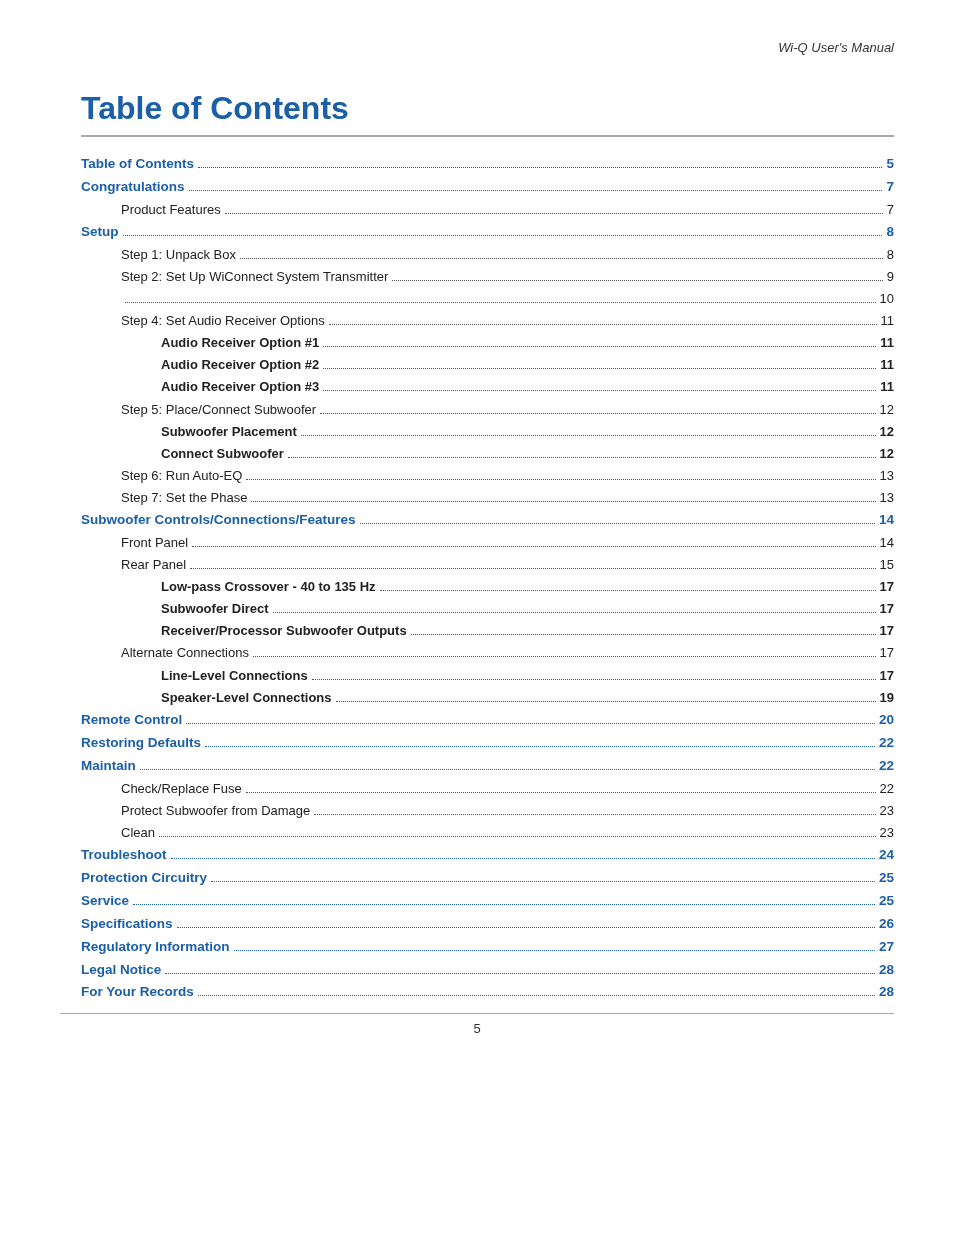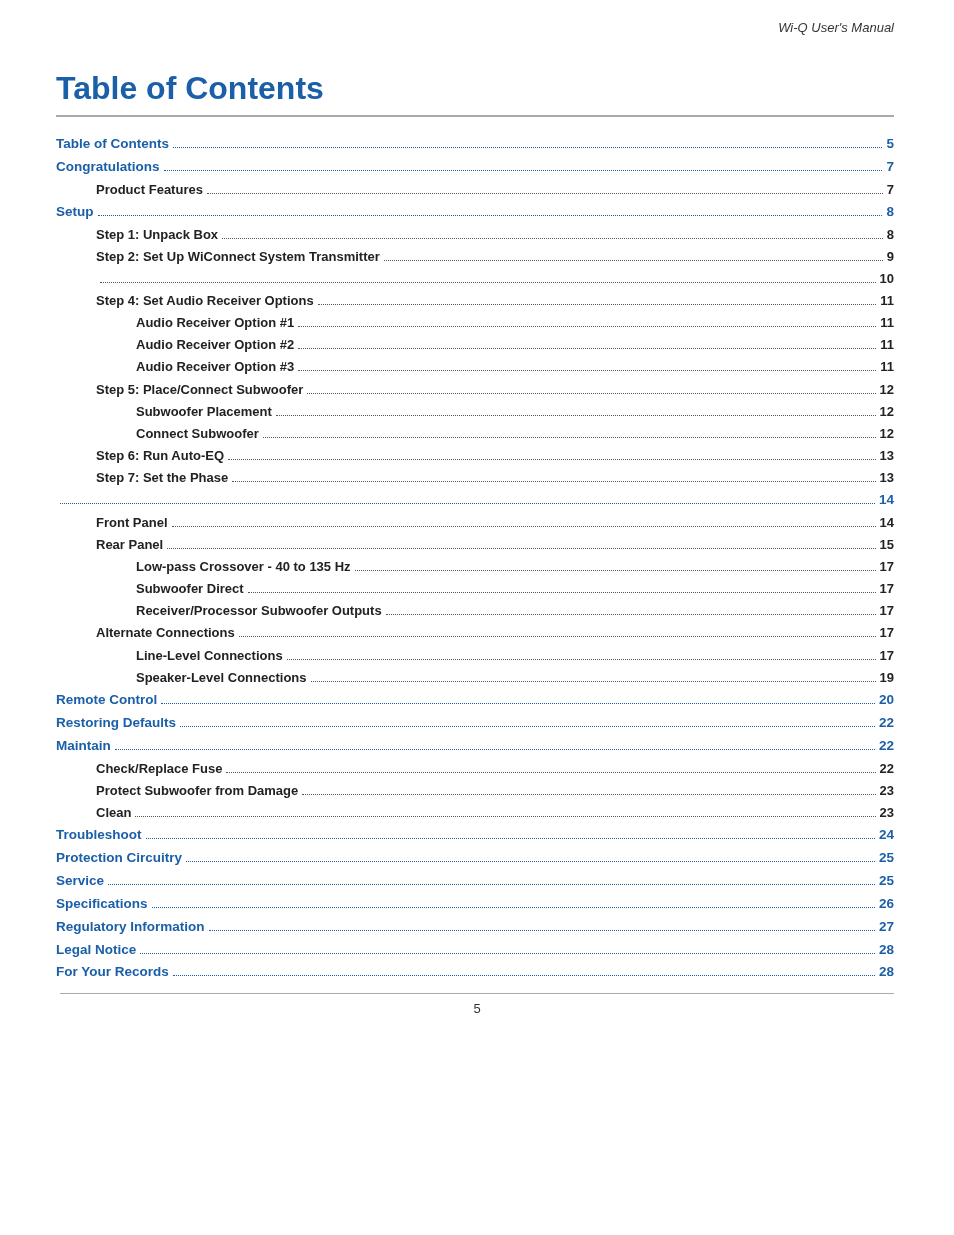--- a/index.html
+++ b/index.html
@@ -6,22 +6,23 @@
     body {
       background: #fff;
       font-family: Arial, Helvetica, sans-serif;
       font-size: 13px;
       color: #222;
       width: 954px;
       min-height: 1235px;
       position: relative;
     }
     .page-container {
-      padding: 40px 60px 60px 56px;
+      padding: 40px 60px 60px 81px;
       position: relative;
+      margin-top: 20px;
     }
     .header-title {
       position: absolute;
       top: 20px;
       right: 60px;
       font-style: italic;
       font-size: 13px;
       color: #333;
     }
     .toc-title {
@@ -44,21 +45,21 @@
       font-size: 13px;
     }
     .toc-entry.level1 {
       font-weight: bold;
       color: #1a5fa8;
       font-size: 13.5px;
     }
     .toc-entry.level2 {
       padding-left: 40px;
       color: #222;
-      font-weight: bold;
+      font-weight: normal;
     }
     .toc-entry.level3 {
       padding-left: 80px;
       color: #222;
       font-weight: bold;
     }
     .toc-label {
       white-space: nowrap;
       flex-shrink: 0;
     }
@@ -176,20 +177,21 @@
         <span class="toc-label">Step 6: Run Auto-EQ</span>
         <span class="toc-dots"></span>
         <span class="toc-page">13</span>
       </div>
       <div class="toc-entry level2">
         <span class="toc-label">Step 7: Set the Phase</span>
         <span class="toc-dots"></span>
         <span class="toc-page">13</span>
       </div>
       <div class="toc-entry level1">
+        <span class="toc-label">Subwoofer Controls/Connections/Features</span>
         <span class="toc-dots"></span>
         <span class="toc-page">14</span>
       </div>
       <div class="toc-entry level2">
         <span class="toc-label">Front Panel</span>
         <span class="toc-dots"></span>
         <span class="toc-page">14</span>
       </div>
       <div class="toc-entry level2">
         <span class="toc-label">Rear Panel</span>

